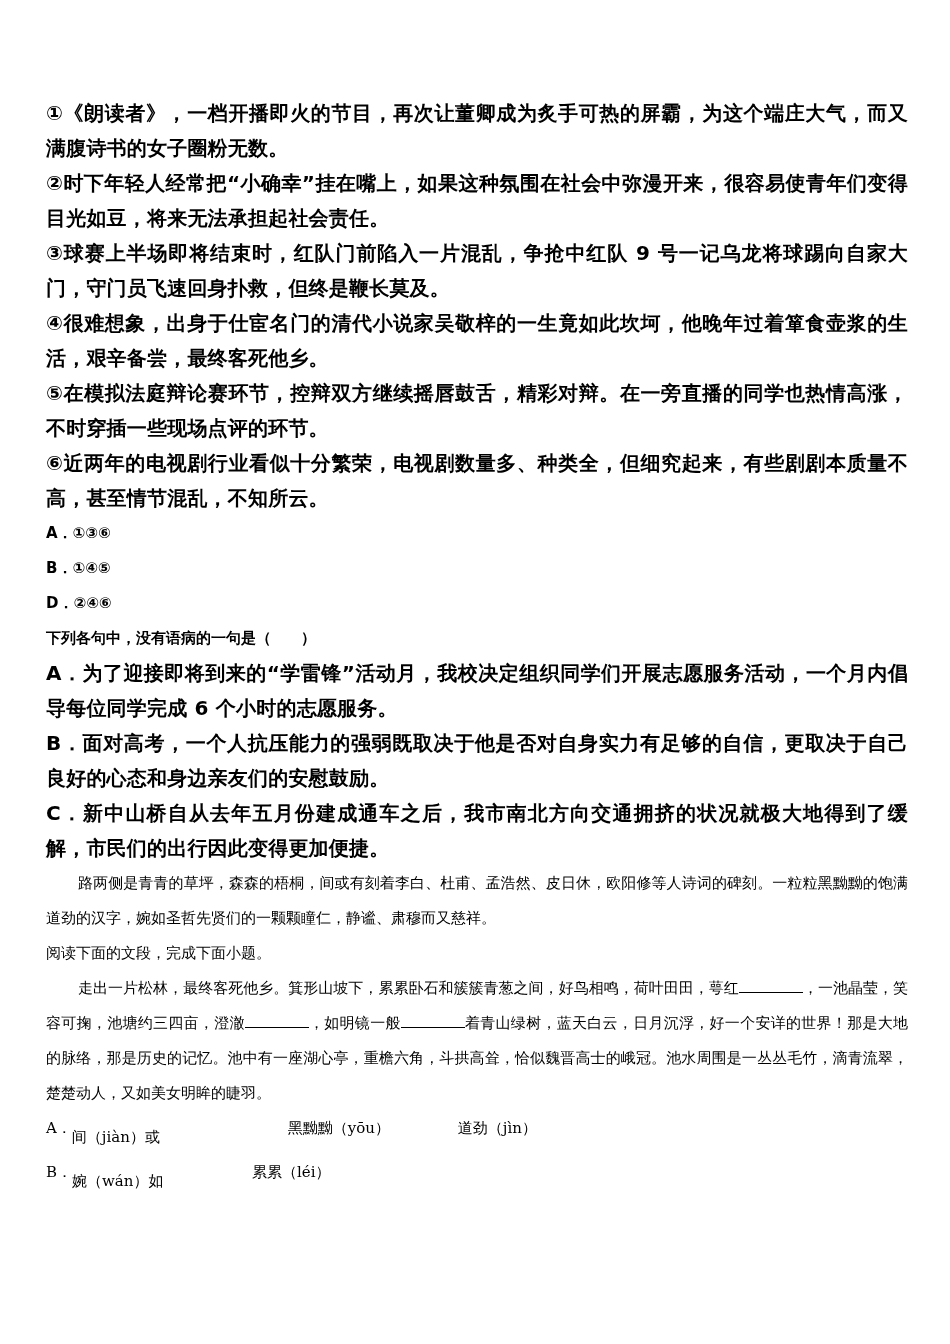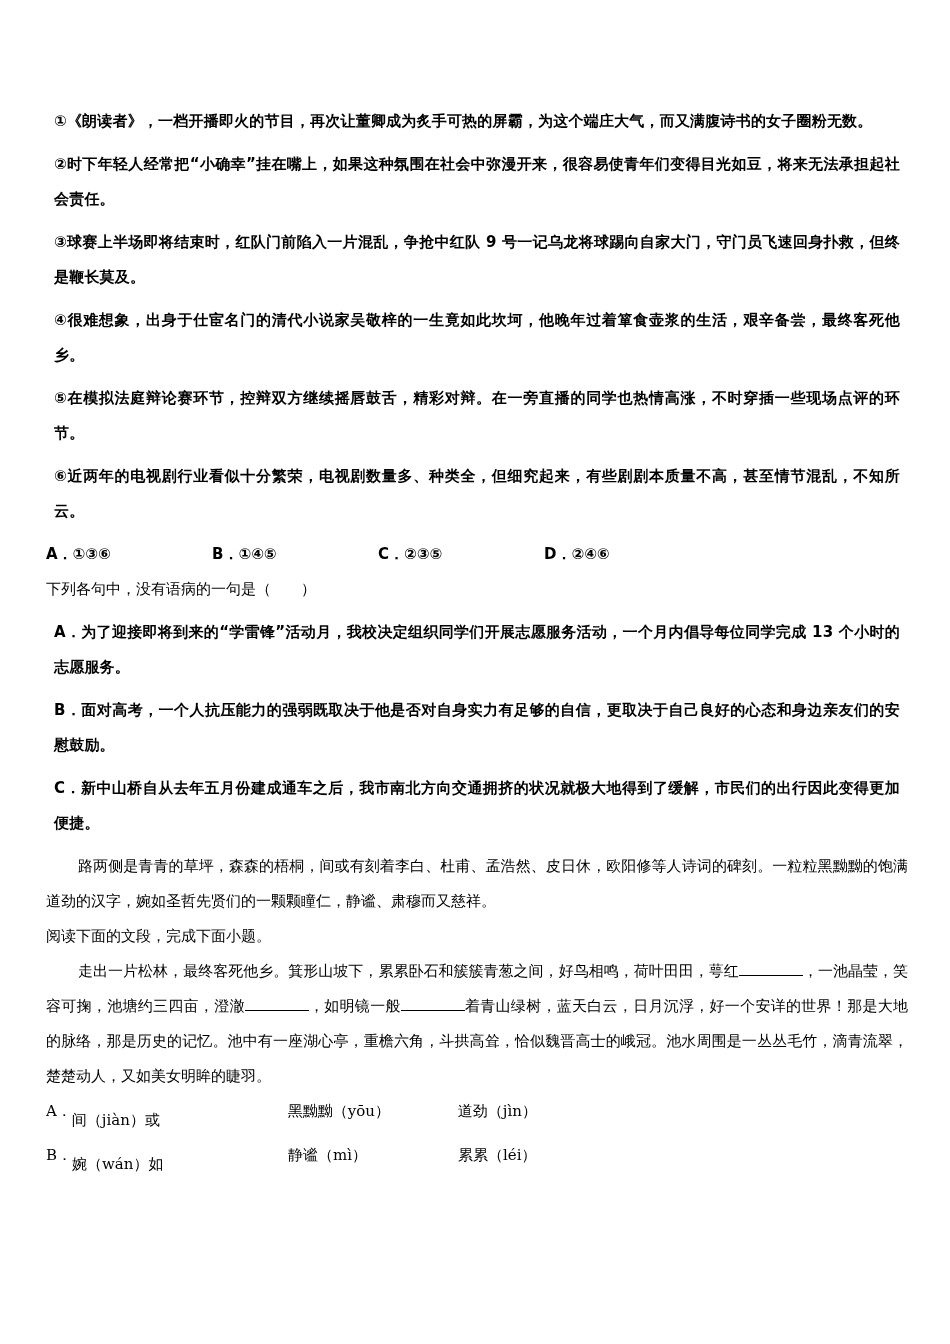--- a/index.html
+++ b/index.html
@@ -16,23 +16,23 @@
     }
     .page {
       position: absolute;
       left: 46px;
       top: 96px;
       width: 862px;
     }
     .bold-para {
       font-family: "DejaVu Sans", sans-serif;
       font-weight: bold;
-      font-size: 15px;
+      font-size: 20px;
       line-height: 35px;
-      margin: 8px;
+      margin: 0;
       letter-spacing: 0.2px;
       text-align: justify;
       text-align-last: left;
     }
     .plain-para {
       font-family: "DejaVu Serif", serif;
       font-size: 15px;
       line-height: 35px;
       margin: 0;
       text-align: justify;
@@ -40,20 +40,21 @@
     }
     .indent {
       text-indent: 32px;
     }
     .choices {
       display: flex;
       font-family: "DejaVu Sans", sans-serif;
       font-weight: bold;
       font-size: 15px;
       line-height: 35px;
+      flex-direction: column;
     }
     .choices .choice {
       width: 166px;
     }
     .pinyin-row {
       display: flex;
       font-family: "DejaVu Serif", serif;
       font-size: 15px;
       line-height: 35px;
     }
@@ -83,48 +84,44 @@
   </div>
 
   <div class="choices">
     <div class="choice">
       <span>A．</span><span>①③⑥</span>
     </div>
     <div class="choice">
       <span>B．</span><span>①④⑤</span>
     </div>
     <div class="choice">
-      <span>C．</span><span>②③⑤</span>
-    </div>
-    <div class="choice">
       <span>D．</span><span>②④⑥</span>
     </div>
   </div>
 
   <div>
-    <p class="plain-para" style="font-family:'DejaVu Sans',sans-serif;font-weight:normal;">下列各句中，没有语病的一句是（　　）</p>
-    <p class="bold-para">A．为了迎接即将到来的“学雷锋”活动月，我校决定组织同学们开展志愿服务活动，一个月内倡导每位同学完成 13 个小时的志愿服务。</p>
+    <p class="plain-para" style="font-family:'DejaVu Sans',sans-serif;font-weight:bold;">下列各句中，没有语病的一句是（　　）</p>
+    <p class="bold-para">A．为了迎接即将到来的“学雷锋”活动月，我校决定组织同学们开展志愿服务活动，一个月内倡导每位同学完成 6 个小时的志愿服务。</p>
     <p class="bold-para">B．面对高考，一个人抗压能力的强弱既取决于他是否对自身实力有足够的自信，更取决于自己良好的心态和身边亲友们的安慰鼓励。</p>
     <p class="bold-para">C．新中山桥自从去年五月份建成通车之后，我市南北方向交通拥挤的状况就极大地得到了缓解，市民们的出行因此变得更加便捷。</p>
   </div>
 
   <div>
     <p class="plain-para indent">路两侧是青青的草坪，森森的梧桐，间或有刻着李白、杜甫、孟浩然、皮日休，欧阳修等人诗词的碑刻。一粒粒黑黝黝的饱满道劲的汉字，婉如圣哲先贤们的一颗颗瞳仁，静谧、肃穆而又慈祥。</p>
     <p class="plain-para">阅读下面的文段，完成下面小题。</p>
     <p class="plain-para indent"><span>走出一片松林，最终客死他乡。箕形山坡下，累累卧石和簇簇青葱之间，好鸟相鸣，荷叶田田，萼红</span><span class="blank"></span><span>，一池晶莹，笑容可掬，池塘约三四亩，澄澈</span><span class="blank"></span><span>，如明镜一般</span><span class="blank"></span><span>着青山绿树，蓝天白云，日月沉浮，好一个安详的世界！那是大地的脉络，那是历史的记忆。池中有一座湖心亭，重檐六角，斗拱高耸，恰似魏晋高士的峨冠。池水周围是一丛丛毛竹，滴青流翠，楚楚动人，又如美女明眸的睫羽。</span></p>
   </div>
 
   <div>
     <div class="pinyin-row">
       <span>A．</span>
       <span class="c1">间（jiàn）或</span>
       <span class="c2">黑黝黝（yōu）</span>
       <span class="c3">道劲（jìn）</span>
     </div>
     <div class="pinyin-row">
       <span>B．</span>
       <span class="c1">婉（wán）如</span>
-      <span class="c2">静谧（mì）</span>
       <span class="c3">累累（léi）</span>
     </div>
   </div>
 
 </div>
 
 </body></html>

